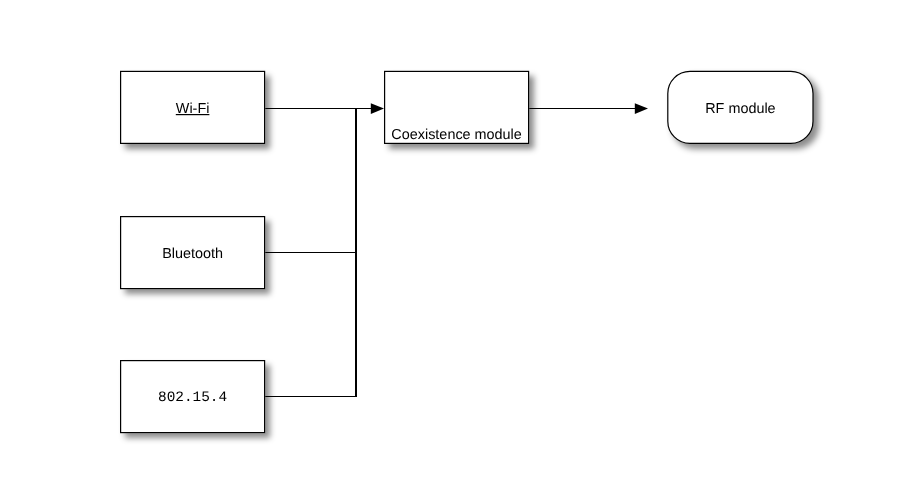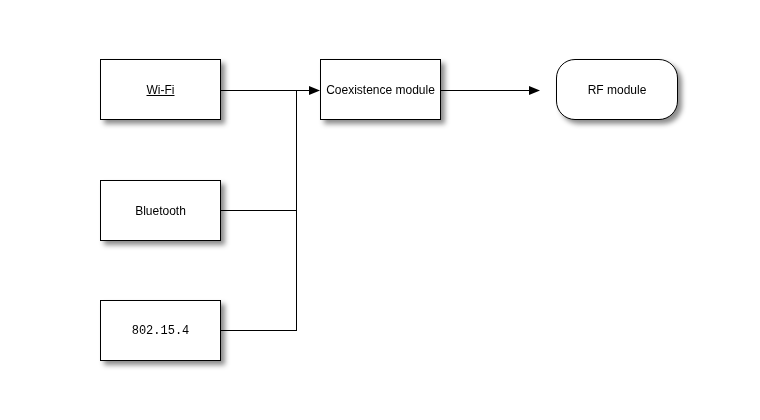--- a/index.html
+++ b/index.html
@@ -34,21 +34,21 @@
   }
   .block .label {
     font-size: 12px;
     color: var(--stroke-color);
     white-space: nowrap;
     text-align: center;
   }
   #block-wifi        { left: 100px; top: 59px; text-decoration: underline; }
   #block-bluetooth   { left: 100px; top: 180px; }
   #block-zigbee      { left: 100px; top: 300px; font-family: Liberation Mono, monospace; }
-  #block-coexistence { left: 320px; top: 59px; }
+  #block-coexistence { left: 320px; top: 59px; align-items: flex-end; }
   #block-rf          { left: 556px; top: 59px; width: 122px; border-radius: 19px; }
   .wires {
     position: absolute;
     left: 0; top: 0;
     width: 760px; height: 420px;
     z-index: 1;
   }
   .connector {
     stroke: var(--stroke-color);
     stroke-width: 1.2;

